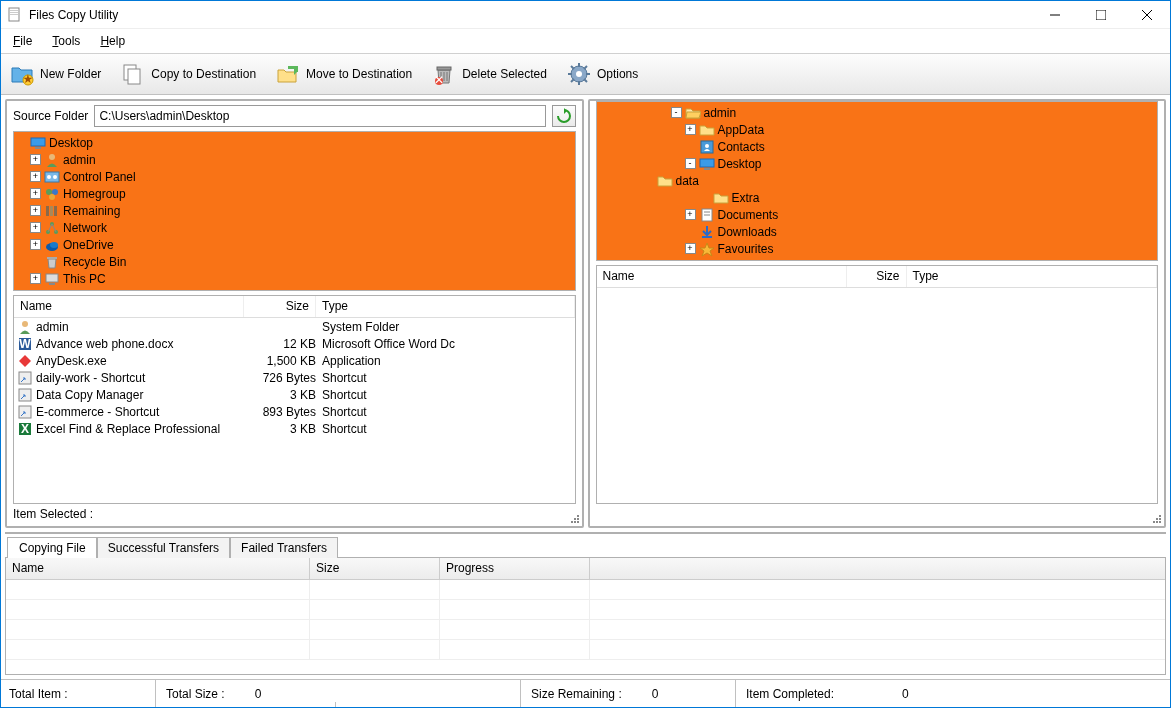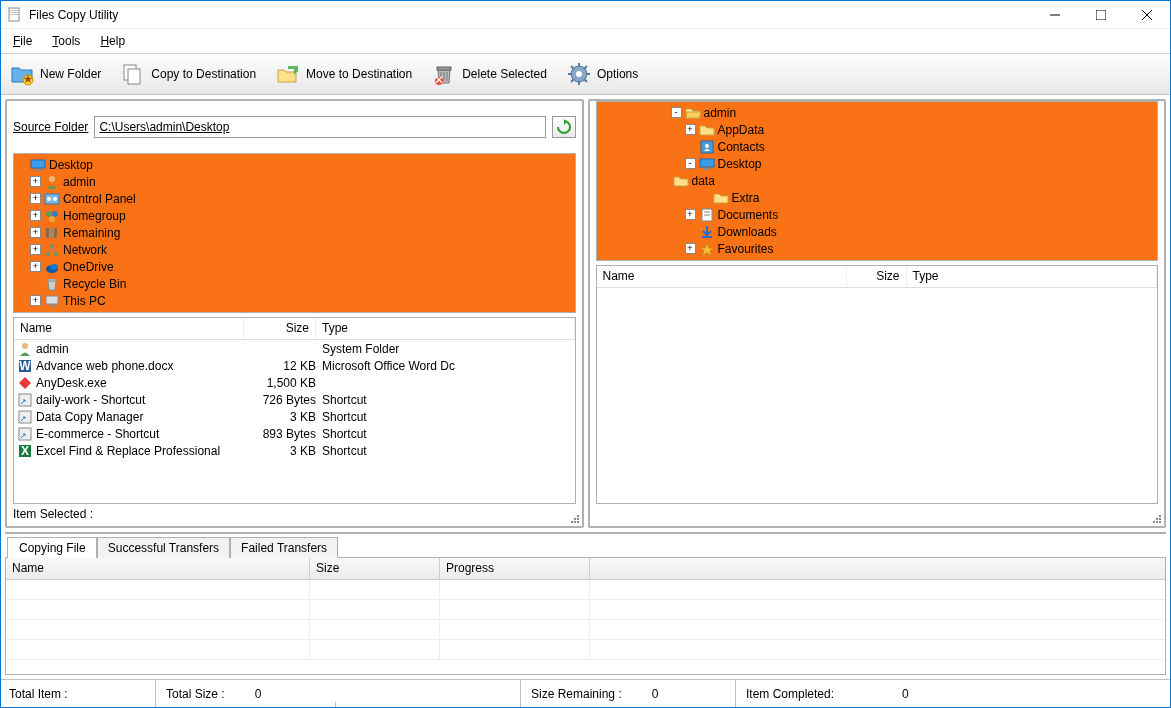--- a/index.html
+++ b/index.html
@@ -19,21 +19,21 @@
 
 .toolbar { height: 42px; background: linear-gradient(#fdfdfd, #e8e8e8); border-top: 1px solid #d0d0d0; border-bottom: 1px solid #c0c0c0; display: flex; align-items: center; padding: 2px 4px; gap: 4px; }
 .tbtn { height: 34px; display: flex; align-items: center; padding: 0 10px 0 4px; border: 1px solid transparent; border-radius: 2px; gap: 6px; cursor: pointer; }
 .tbtn .ico { width: 24px; height: 24px; flex: 0 0 24px; }
 
 
 .main { flex: 1; display: flex; gap: 4px; padding: 4px; }
 .pane { flex: 1; border: 2px solid #b0b0b0; background: #fff; display: flex; flex-direction: column; position: relative; border-radius: 2px; }
 .gripper { position: absolute; right: 2px; bottom: 2px; width: 10px; height: 10px; }
 
-.pathrow { display: flex; align-items: center; padding: 15px 6px; gap: 6px; text-decoration: underline; }
+.pathrow { display: flex; align-items: center; padding: 4px 6px; gap: 6px; }
 .pathrow label { white-space: nowrap; }
 .pathrow input { flex: 1; height: 22px; border: 1px solid #999; padding: 0 4px; background: #fff; }
 .refresh-btn { width: 24px; height: 22px; border: 1px solid #999; background: linear-gradient(#fdfdfd,#eaeaea); display: flex; align-items: center; justify-content: center; cursor: pointer; }
 
 .tree { flex: 0 0 160px; border: 1px solid #b0b0b0; margin: 0 6px; overflow-y: scroll; overflow-x: hidden; background: #f97316; padding: 2px; position: relative; }
 .tree-item { display: flex; align-items: center; height: 17px; white-space: nowrap; }
 .tree-item .exp { width: 11px; height: 11px; border: 1px solid #888; font-size: 9px; line-height: 9px; text-align: center; margin-right: 3px; background: #fff; flex: 0 0 11px; }
 .tree-item .noexp { width: 11px; margin-right: 3px; flex: 0 0 11px; }
 .tree-item .ico { width: 16px; height: 16px; margin-right: 3px; flex: 0 0 16px; }
 
@@ -299,20 +299,21 @@
             <div class="col-type">Microsoft Office Word Dc</div>
           </div>
           <div class="fl-row">
             <div class="col-name" style="display:flex;align-items:center;">
               <svg class="ico" viewBox="0 0 16 16">
                 <path d="M8 2 L14 8 L8 14 L2 8 Z" fill="#e83838"></path>
               </svg>
               <span>AnyDesk.exe</span>
             </div>
             <div class="col-size">1,500 KB</div>
+            <div class="col-type">Application</div>
           </div>
           <div class="fl-row">
             <div class="col-name" style="display:flex;align-items:center;">
               <svg class="ico" viewBox="0 0 16 16">
                 <rect x="2" y="2" width="12" height="12" fill="#eee" stroke="#888"></rect>
                 <path d="M4 12 L8 8 M6 8 L8 8 L8 10" stroke="#3a78c8" fill="none"></path>
               </svg>
               <span>daily-work - Shortcut</span>
             </div>
             <div class="col-size">726 Bytes</div>
@@ -393,21 +394,21 @@
           <span>Contacts</span>
         </div>
         <div class="tree-item" style="padding-left: 86px;">
           <span class="exp">-</span>
           <svg class="ico" viewBox="0 0 16 16">
             <rect x="1" y="3" width="14" height="8" fill="#3a9be8" stroke="#1a6bb8"></rect>
             <rect x="5" y="12" width="6" height="2" fill="#888"></rect>
           </svg>
           <span>Desktop</span>
         </div>
-        <div class="tree-item" style="padding-left: 60px; align-items: center;">
+        <div class="tree-item" style="padding-left: 44px; align-items: center;">
           <span class="noexp"></span>
           <svg class="ico" viewBox="0 0 16 16">
             <path d="M1 4 L6 4 L8 6 L15 6 L15 13 L1 13 Z" fill="#ffe08a" stroke="#c9a23a"></path>
           </svg>
           <span>data</span>
         </div>
         <div class="tree-item" style="padding-left: 100px;">
           <span class="noexp"></span>
           <svg class="ico" viewBox="0 0 16 16">
             <path d="M1 4 L6 4 L8 6 L15 6 L15 13 L1 13 Z" fill="#ffe08a" stroke="#c9a23a"></path>

